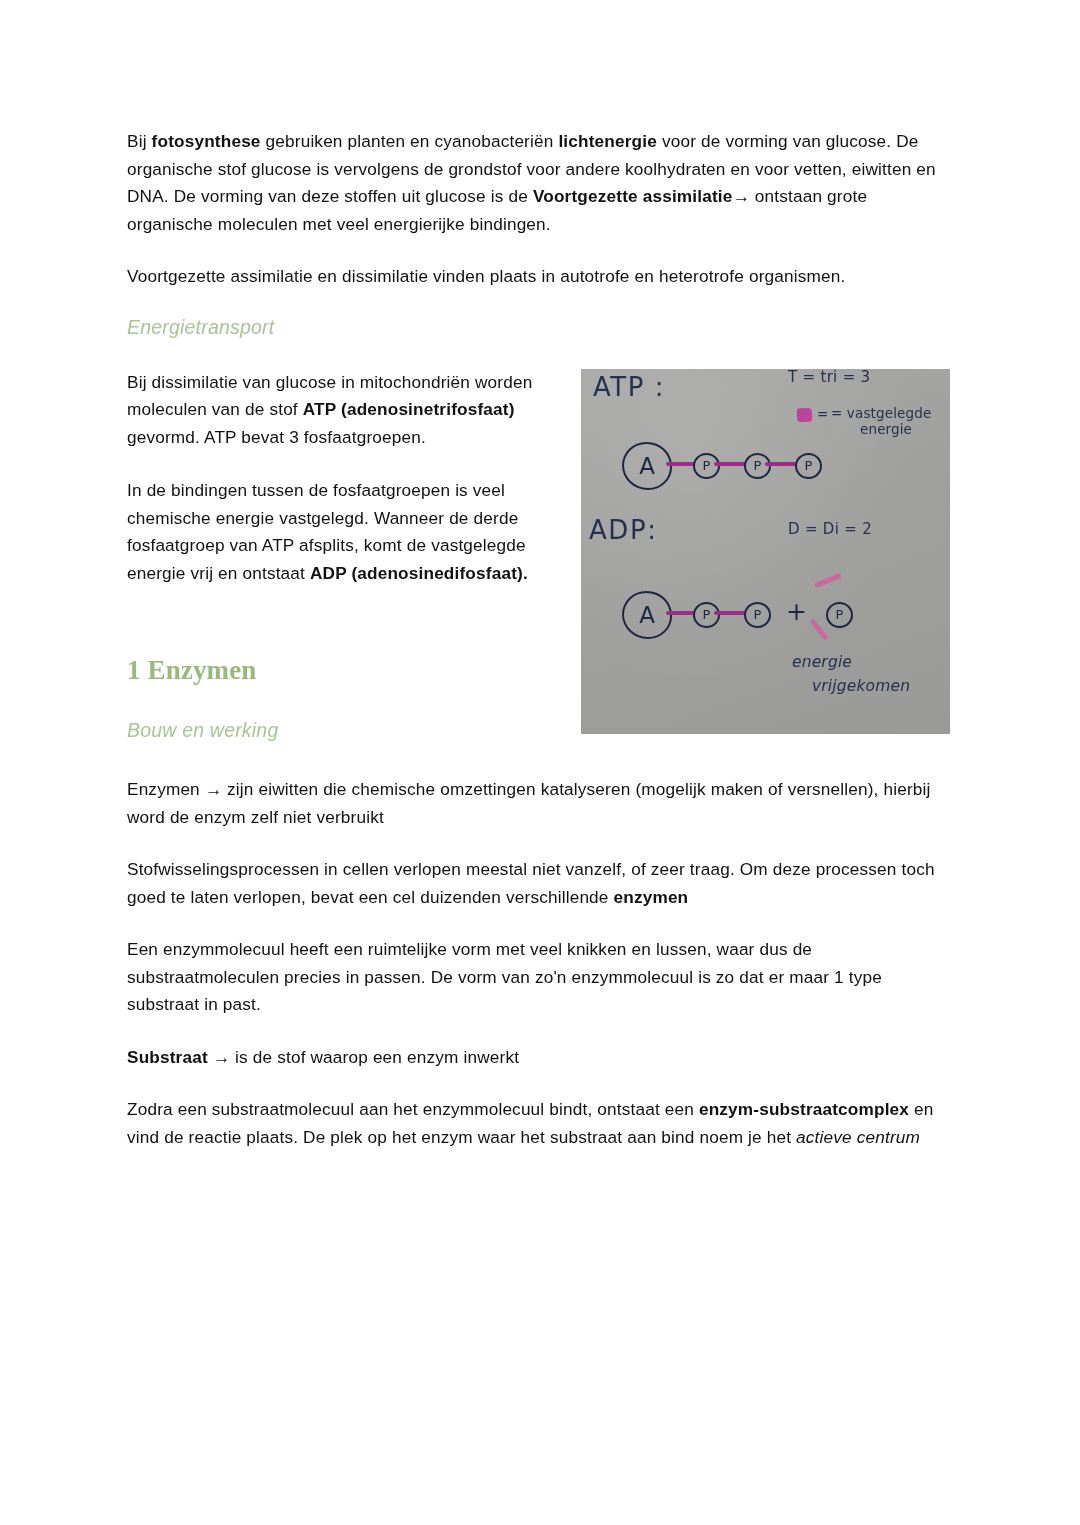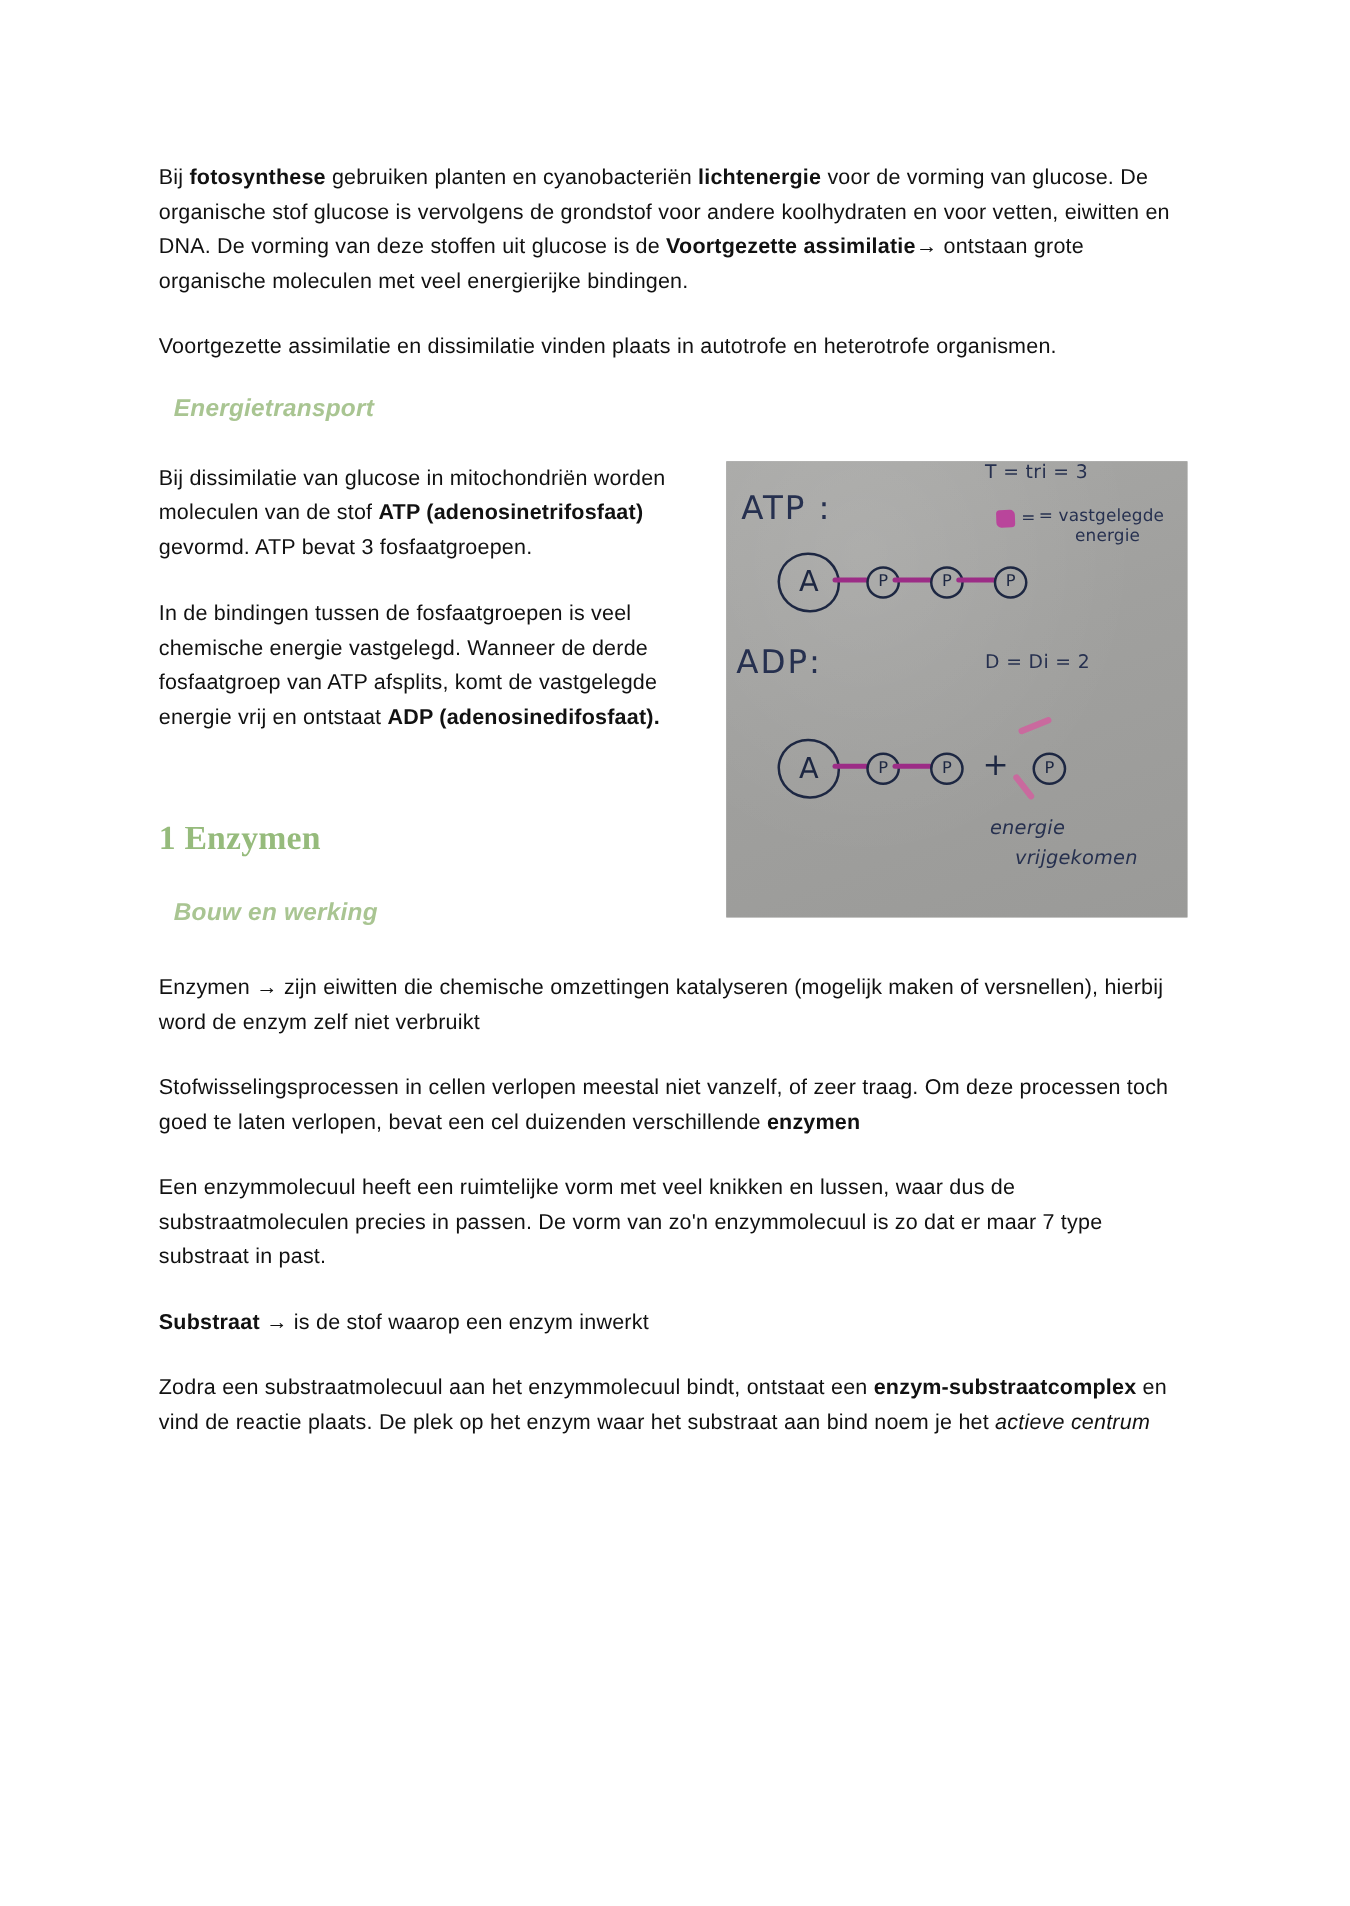--- a/index.html
+++ b/index.html
@@ -34,24 +34,24 @@
     margin: 0 0 25px 0;
     color: #111111;
     letter-spacing: 0.01em;
   }
   p.body-text b { font-weight: bold; }
   p.body-text i { font-style: italic; }
 
   .h2-green {
     font-family: "Liberation Sans", sans-serif;
     font-style: italic;
-    font-weight: bold;
+    font-weight: normal;
     font-size: 19.5px;
     color: #a9c592;
-    margin: 12px;
+    margin: 0;
     letter-spacing: 0.01em;
   }
   .h1-green {
     font-family: "Liberation Serif", serif;
     font-weight: bold;
     font-size: 27px;
     color: #96bb7c;
     margin: 0;
     letter-spacing: 0.005em;
   }
@@ -172,21 +172,21 @@
 
         <p class="body-text"><span>Bij dissimilatie van glucose in mitochondriën worden moleculen van de stof </span><b>ATP (adenosinetrifosfaat)</b><span> gevormd. ATP bevat 3 fosfaatgroepen.</span></p>
 
         <p class="body-text"><span>In de bindingen tussen de fosfaatgroepen is veel chemische energie vastgelegd. Wanneer de derde fosfaatgroep van ATP afsplits, komt de vastgelegde energie vrij en ontstaat </span><b>ADP (adenosinedifosfaat).</b></p>
 
       </div>
 
       <div class="note-img">
         <div class="note-inner"></div>
 
-        <span class="hw hw-label" style="left:12px; top:24px;">ATP :</span>
+        <span class="hw hw-label" style="left:12px; top:4px;">ATP :</span>
         <span class="hw hw-note" style="left:207px; top:0;">T = tri = 3</span>
 
         <span class="pink-square" style="left:216px; top:39px;"></span>
         <span class="hw hw-small" style="left:236px; top:38px;">=</span>
         <span class="hw hw-small" style="left:250px; top:37px;">= vastgelegde</span>
         <span class="hw hw-small" style="left:279px; top:53px;">energie</span>
 
         <span class="atom atom-a" style="left:41px; top:73px;">A</span>
         <span class="bond" style="left:85px; top:93px; width:29px;"></span>
         <span class="atom atom-p" style="left:112px; top:84px;">P</span>
@@ -216,20 +216,20 @@
     </div>
 
     <h1 class="h1-green" style="margin-top:68px;margin-bottom:0;">1 Enzymen</h1>
 
     <h2 class="h2-green" style="margin-top:33px;margin-bottom:34px;">Bouw en werking</h2>
 
     <p class="body-text">Enzymen → zijn eiwitten die chemische omzettingen katalyseren (mogelijk maken of versnellen), hierbij word de enzym zelf niet verbruikt</p>
 
     <p class="body-text"><span>Stofwisselingsprocessen in cellen verlopen meestal niet vanzelf, of zeer traag. Om deze processen toch goed te laten verlopen, bevat een cel duizenden verschillende </span><b>enzymen</b></p>
 
-    <p class="body-text">Een enzymmolecuul heeft een ruimtelijke vorm met veel knikken en lussen, waar dus de substraatmoleculen precies in passen. De vorm van zo'n enzymmolecuul is zo dat er maar 7 type substraat in past.</p>
+    <p class="body-text">Een enzymmolecuul heeft een ruimtelijke vorm met veel knikken en lussen, waar dus de substraatmoleculen precies in passen. De vorm van zo'n enzymmolecuul is zo dat er maar 1 type substraat in past.</p>
 
     <p class="body-text"><b>Substraat</b><span> → is de stof waarop een enzym inwerkt</span></p>
 
     <p class="body-text"><span>Zodra een substraatmolecuul aan het enzymmolecuul bindt, ontstaat een </span><b>enzym-substraatcomplex</b><span> en vind de reactie plaats. De plek op het enzym waar het substraat aan bind noem je het </span><i>actieve centrum</i></p>
 
   </div>
 </div>
 
 </body></html>

